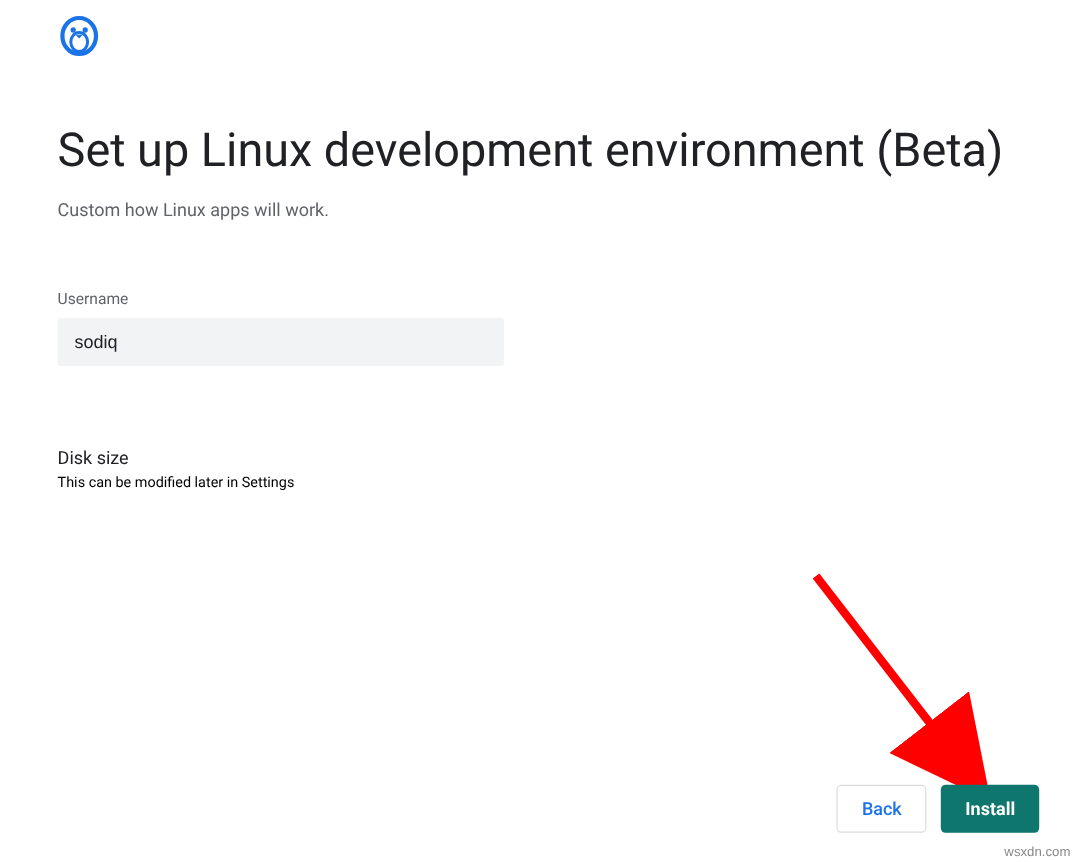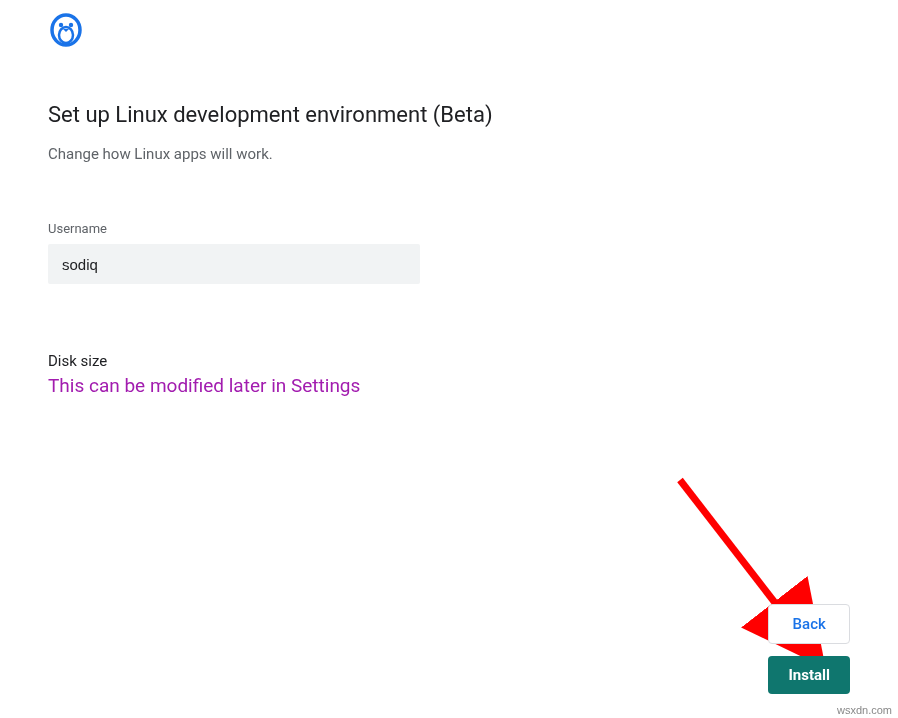--- a/index.html
+++ b/index.html
@@ -15,21 +15,21 @@
       position: relative;
       color: #202124;
     }
     .container {
       padding: 12px 48px 0 48px;
     }
     .penguin-icon {
       margin-bottom: 50px;
     }
     .title {
-      font-size: 22px;
+      font-size: 39px;
       font-weight: 400;
       color: #202124;
       margin-bottom: 18px;
       letter-spacing: 0px;
     }
     .subtitle {
       font-size: 15px;
       color: #5f6368;
       margin-bottom: 58px;
     }
@@ -52,22 +52,22 @@
     }
     .disk-section {
       margin-top: 68px;
     }
     .disk-title {
       font-size: 15px;
       color: #202124;
       margin-bottom: 4px;
     }
     .disk-subtitle {
-      font-size: 19px;
-      color: #a21caf;
+      font-size: 12px;
+      color: #000000;
       margin-bottom: 59px;
     }
     .radio-group {
       padding-left: 16px;
     }
     .radio-option {
       display: flex;
       align-items: center;
       margin-bottom: 32px;
       cursor: pointer;
@@ -93,24 +93,23 @@
       background: #1a73e8;
       border-radius: 50%;
     }
     .radio-label {
       font-size: 15px;
       color: #5f6368;
     }
     .button-row {
       position: absolute;
       bottom: 24px;
-      right: 48px;
+      right: 32px;
       display: flex;
       gap: 12px;
-      flex-direction: column;
     }
     .btn {
       padding: 10px 20px;
       font-size: 15px;
       border-radius: 4px;
       cursor: pointer;
       font-family: inherit;
       border: none;
     }
     .btn-back {
@@ -148,21 +147,21 @@
     <svg width="36" height="36" viewBox="0 0 36 36">
       <ellipse cx="18" cy="18" rx="14" ry="15" fill="none" stroke="#1a73e8" stroke-width="3.5"></ellipse>
       <ellipse cx="18" cy="23" rx="7" ry="8" fill="#fff" stroke="#1a73e8" stroke-width="2.5"></ellipse>
       <circle cx="13" cy="13" r="2.2" fill="#1a73e8"></circle>
       <circle cx="23" cy="13" r="2.2" fill="#1a73e8"></circle>
       <path d="M 15 17 L 18 20 L 21 17 Z" fill="#1a73e8"></path>
     </svg>
   </div>
 
   <h1 class="title">Set up Linux development environment (Beta)</h1>
-  <p class="subtitle">Change how Linux apps will work.</p>
+  <p class="subtitle">Custom how Linux apps will work.</p>
 
   <label class="username-label">Username</label>
   <input type="text" class="username-input" value="sodiq" style="">
 
   <div class="disk-section">
     <div class="disk-title">Disk size</div>
     <div class="disk-subtitle">This can be modified later in Settings</div>
 
   </div>
 </div>

